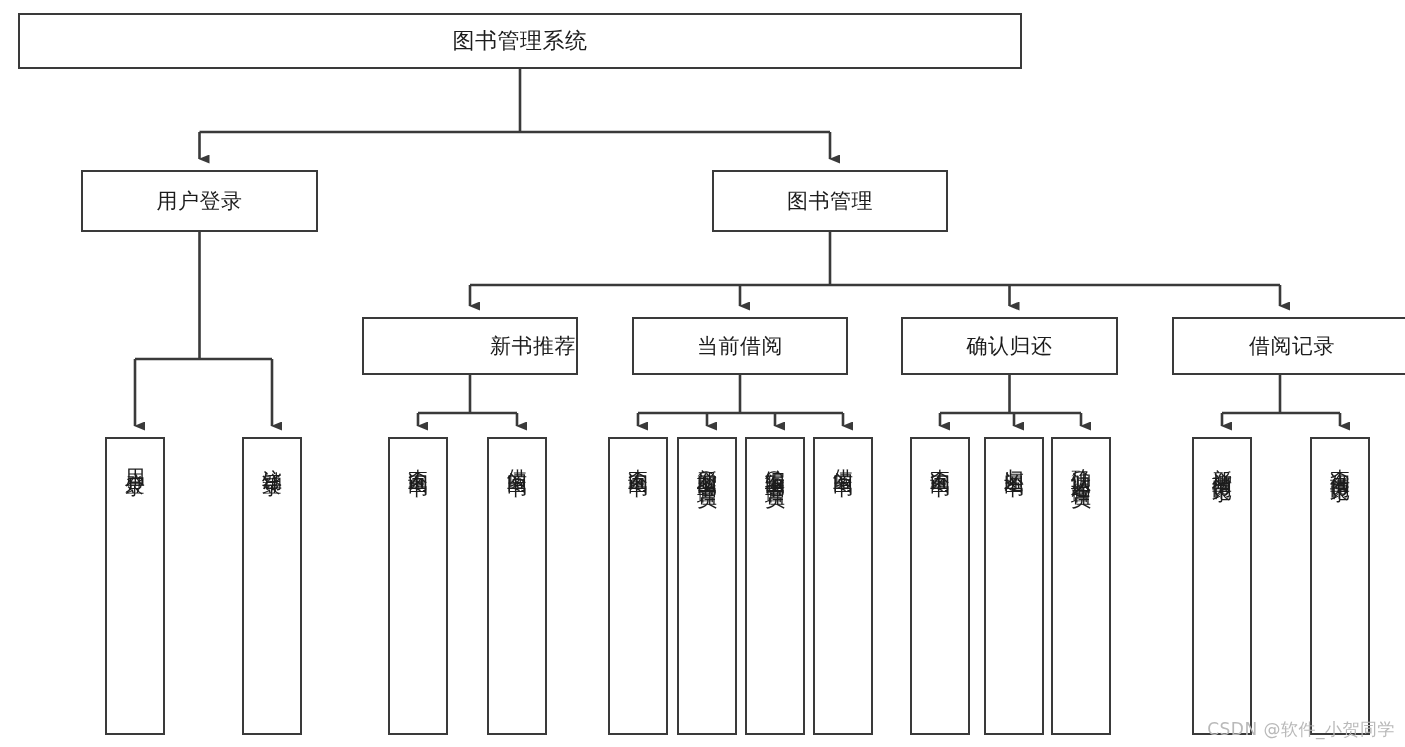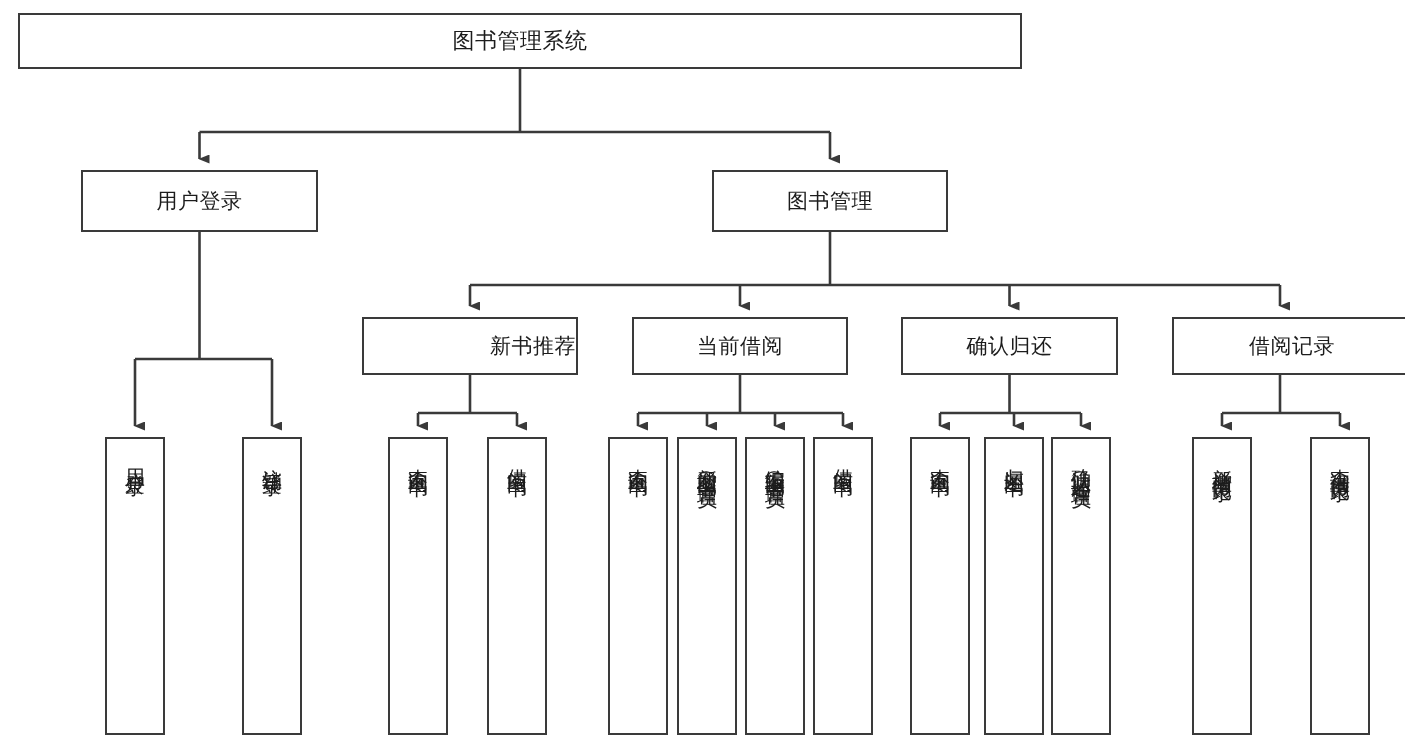--- a/index.html
+++ b/index.html
@@ -176,13 +176,14 @@
         <span class="node-label">确认归还（管理员）</span>
       </div>
       <div class="node vertical" style="left: 1192px; top: 437px; width: 60px; height: 298px;">
         <span class="node-label">新增借阅记录</span>
       </div>
       <div class="node vertical" style="left: 1310px; top: 437px; width: 60px; height: 298px;">
         <span class="node-label">查询借阅记录</span>
       </div>
     </div>
 
+  <div id="watermark">CSDN @软件_小贺同学</div>
 </div>
 
 </body></html>

